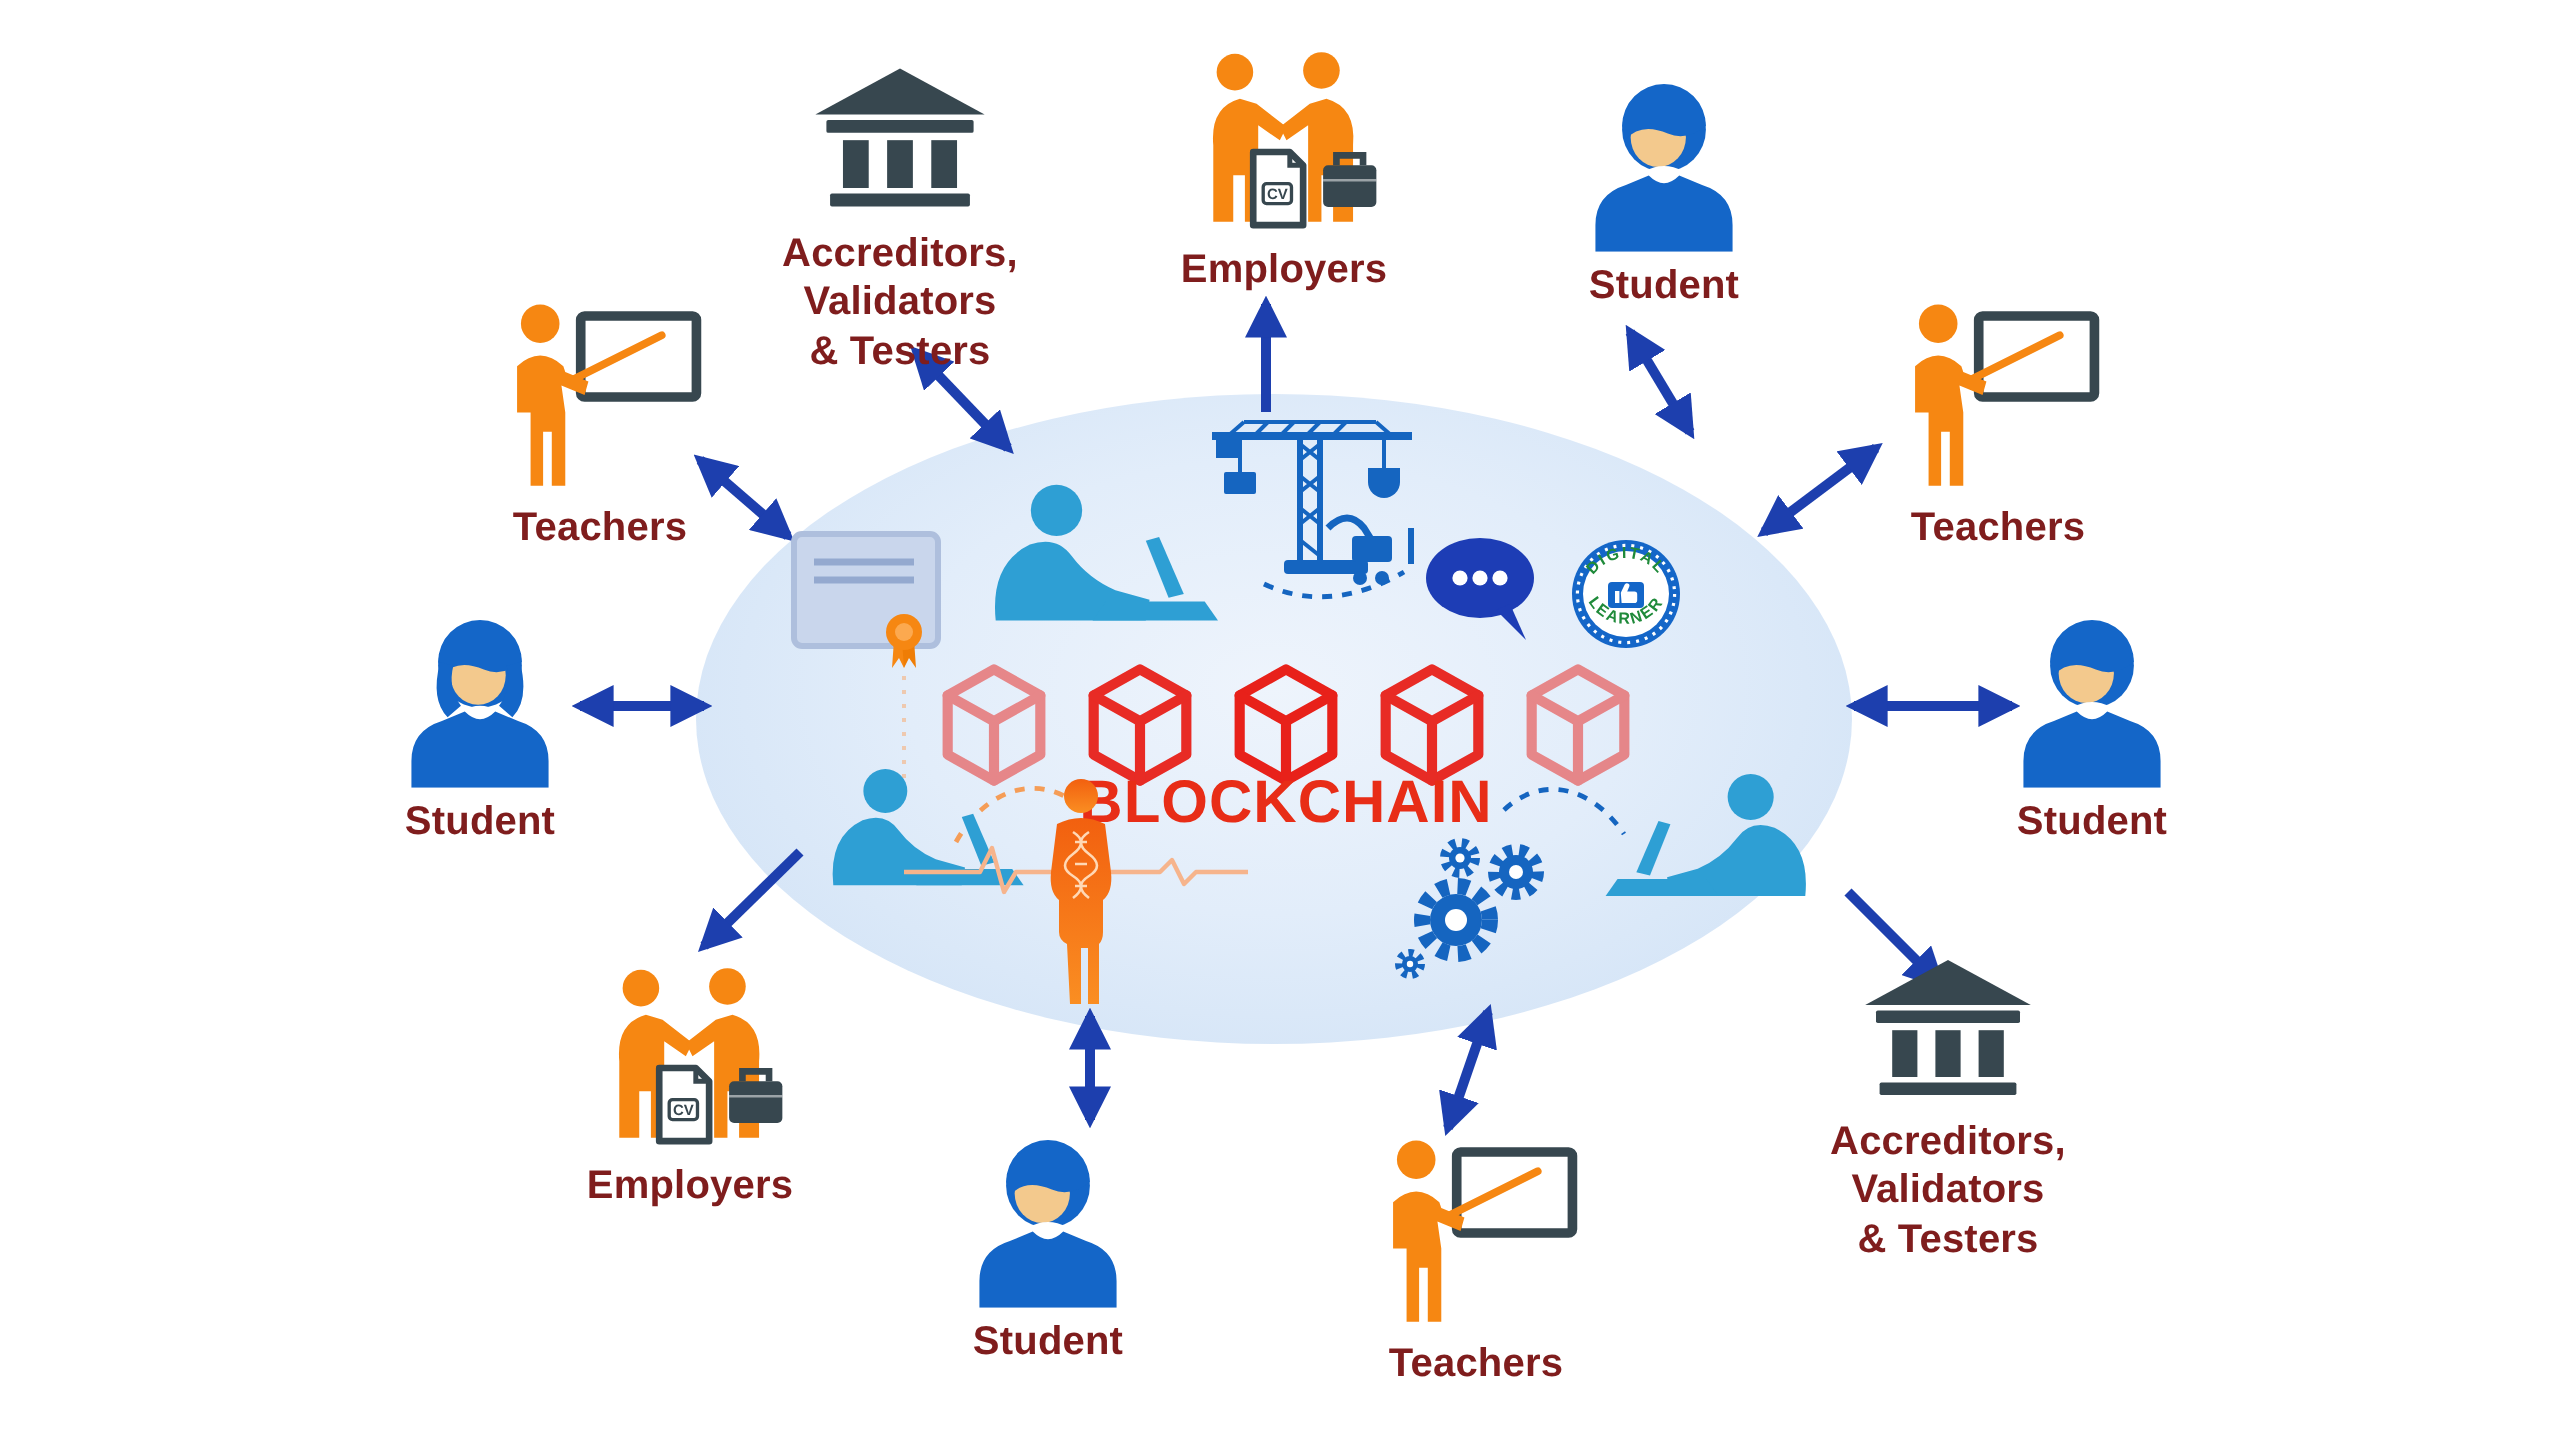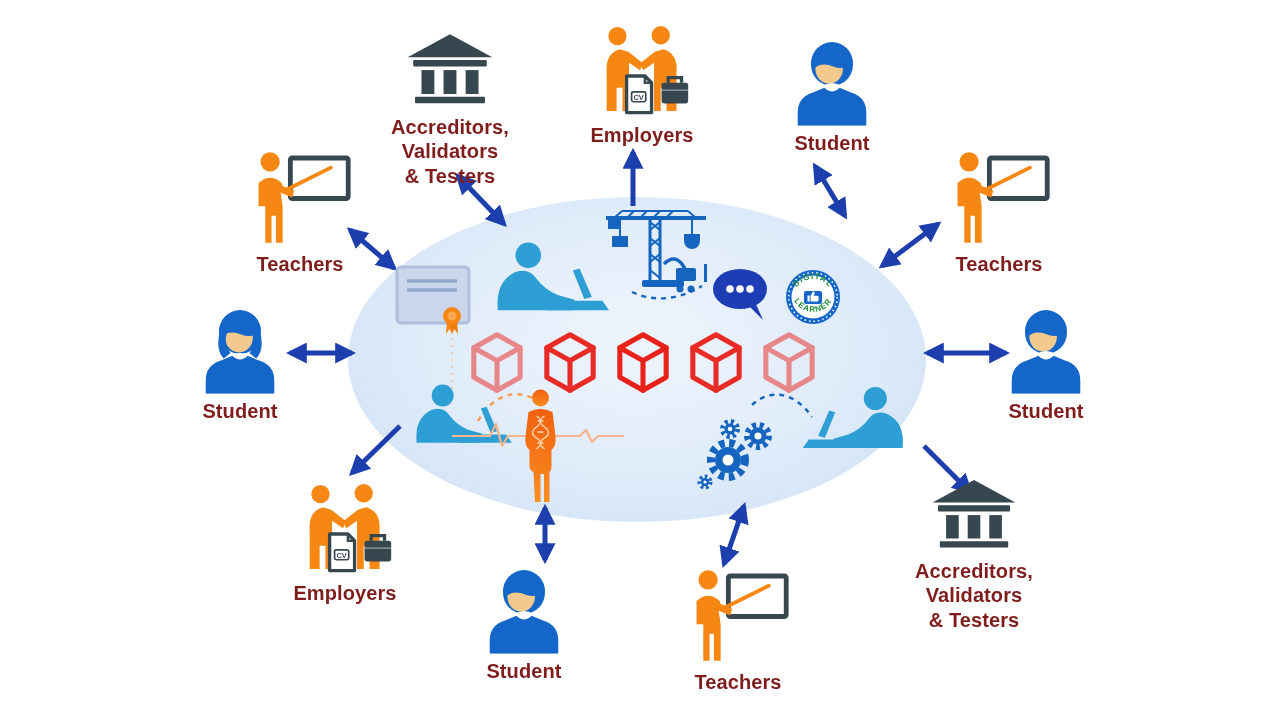--- a/index.html
+++ b/index.html
@@ -199,20 +199,21 @@
   <svg class="scene cube" style="left:615px;top:331px" width="56" height="63" viewBox="0 0 60 68">
       <use href="#sym-cube"></use>
     </svg>
   <svg class="scene cube cube-mid" style="left:688px;top:331px" width="56" height="63" viewBox="0 0 60 68">
       <use href="#sym-cube"></use>
     </svg>
   <svg class="scene cube cube-faded" style="left:761px;top:331px" width="56" height="63" viewBox="0 0 60 68">
       <use href="#sym-cube"></use>
     </svg>
 
+  <div id="blockchain-title">BLOCKCHAIN</div>
 
   <svg class="scene sil" style="left:402px;top:382px" width="122" height="66" viewBox="0 0 150 80">
       <use href="#sym-laptop-person"></use>
     </svg>
 
   <svg class="scene" style="left:452px;top:412px" width="175" height="48" viewBox="0 0 175 48">
     <polyline points="0,24 38,24 44,12 50,34 56,24 78,24 84,16 90,32 96,24 128,24 134,18 140,30 146,24 172,24" fill="none" stroke="#f6b48c" stroke-width="2.2" stroke-linejoin="round"></polyline>
   </svg>
 
   <svg class="scene" style="left:518px;top:388px" width="45" height="120" viewBox="0 0 44 120">

